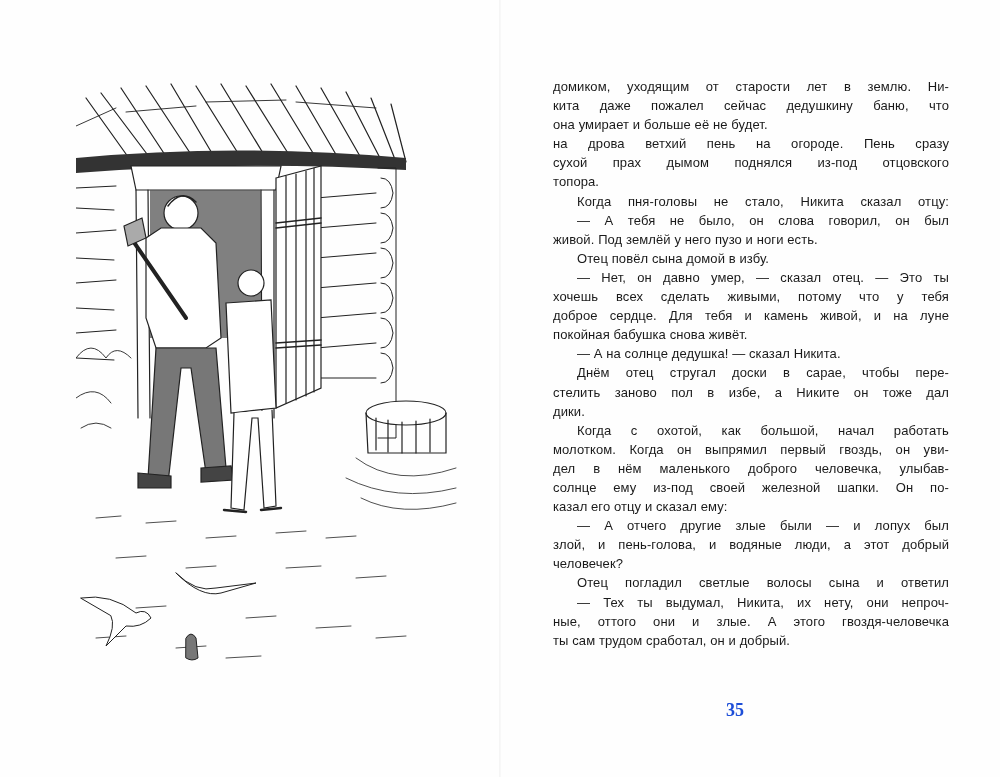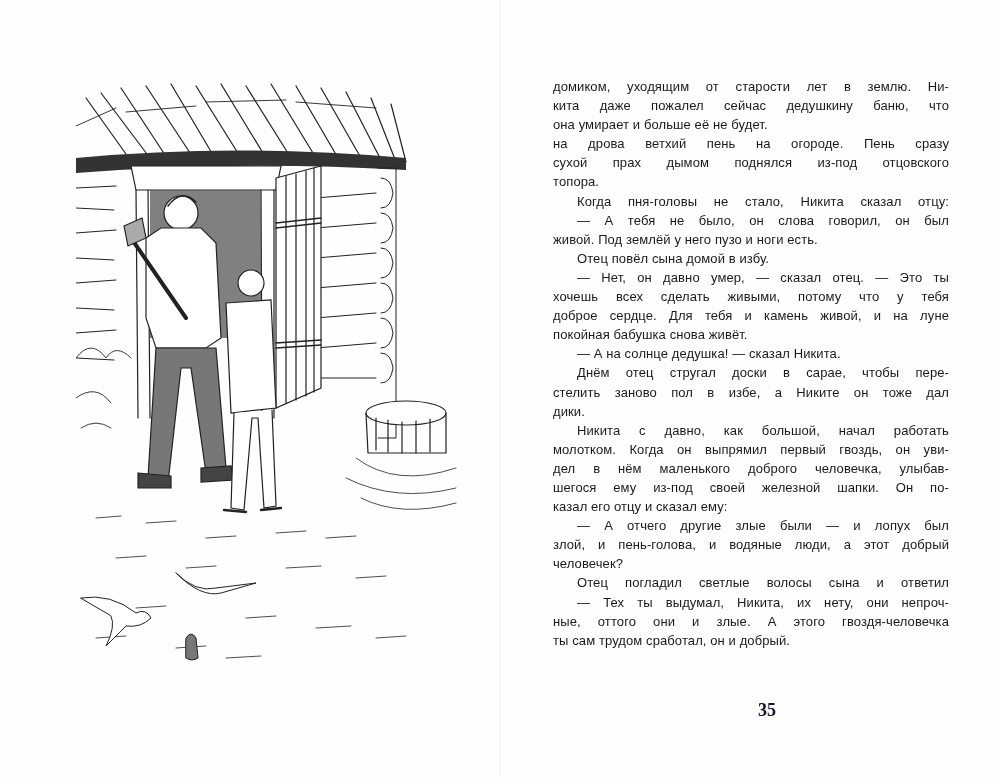--- a/index.html
+++ b/index.html
@@ -5,21 +5,21 @@
     html, body { margin: 0; padding: 0; background: #ffffff; }
     body { width: 1000px; height: 777px; position: relative; overflow: hidden; font-family: "Liberation Sans", sans-serif; color: #1a1a1a; }
     .spread { position: absolute; left: 0; top: 0; width: 1000px; height: 777px; background: #fefefe; }
     .gutter { position: absolute; left: 499px; top: 0; width: 2px; height: 777px; background: linear-gradient(90deg, #f3f3f3, #fafafa); }
     .illustration { position: absolute; left: 76px; top: 78px; width: 386px; height: 600px; }
     .illustration svg { width: 100%; height: 100%; display: block; }
     .text-col { position: absolute; left: 553px; top: 77px; width: 396px; font-size: 13px; line-height: 19.1px; letter-spacing: 0.1px; }
     .line { display: block; white-space: nowrap; text-align: justify; text-align-last: justify; height: 19.1px; }
     .line.last { text-align-last: left; }
     .line.indent { padding-left: 24px; }
-    .page-number { position: absolute; left: 726px; top: 700px; width: 50px; text-align: right; font-family: "Liberation Serif", serif; font-weight: bold; font-size: 18px; color: #0f172a; }
+    .page-number { position: absolute; left: 726px; top: 700px; width: 50px; text-align: left; font-family: "Liberation Serif", serif; font-weight: bold; font-size: 18px; color: #1d4ed8; }
   </style>
 </head>
 <body>
 
 <div class="spread">
   <div class="gutter"></div>
 
   <div class="illustration">
     <svg viewBox="0 0 386 600" xmlns="http://www.w3.org/2000/svg">
       <g fill="none" stroke="#222" stroke-width="1.2" stroke-linecap="round">
@@ -99,24 +99,24 @@
       <span class="line last">живой. Под землёй у него пузо и ноги есть.</span>
       <span class="line indent last">Отец повёл сына домой в избу.</span>
       <span class="line indent">— Нет, он давно умер, — сказал отец. — Это ты</span>
       <span class="line">хочешь всех сделать живыми, потому что у тебя</span>
       <span class="line">доброе сердце. Для тебя и камень живой, и на луне</span>
       <span class="line last">покойная бабушка снова живёт.</span>
       <span class="line indent last">— А на солнце дедушка! — сказал Никита.</span>
       <span class="line indent">Днём отец стругал доски в сарае, чтобы пере-</span>
       <span class="line">стелить заново пол в избе, а Никите он тоже дал</span>
       <span class="line last">дики.</span>
-      <span class="line indent">Никита с давно, как большой, начал работать</span>
+      <span class="line indent">Когда с охотой, как большой, начал работать</span>
       <span class="line">молотком. Когда он выпрямил первый гвоздь, он уви-</span>
       <span class="line">дел в нём маленького доброго человечка, улыбав-</span>
-      <span class="line">шегося ему из-под своей железной шапки. Он по-</span>
+      <span class="line">солнце ему из-под своей железной шапки. Он по-</span>
       <span class="line last">казал его отцу и сказал ему:</span>
       <span class="line indent">— А отчего другие злые были — и лопух был</span>
       <span class="line">злой, и пень-голова, и водяные люди, а этот добрый</span>
       <span class="line last">человечек?</span>
       <span class="line indent">Отец погладил светлые волосы сына и ответил</span>
       <span class="line indent">— Тех ты выдумал, Никита, их нету, они непроч-</span>
       <span class="line">ные, оттого они и злые. А этого гвоздя-человечка</span>
       <span class="line last">ты сам трудом сработал, он и добрый.</span>
     </div>
 

